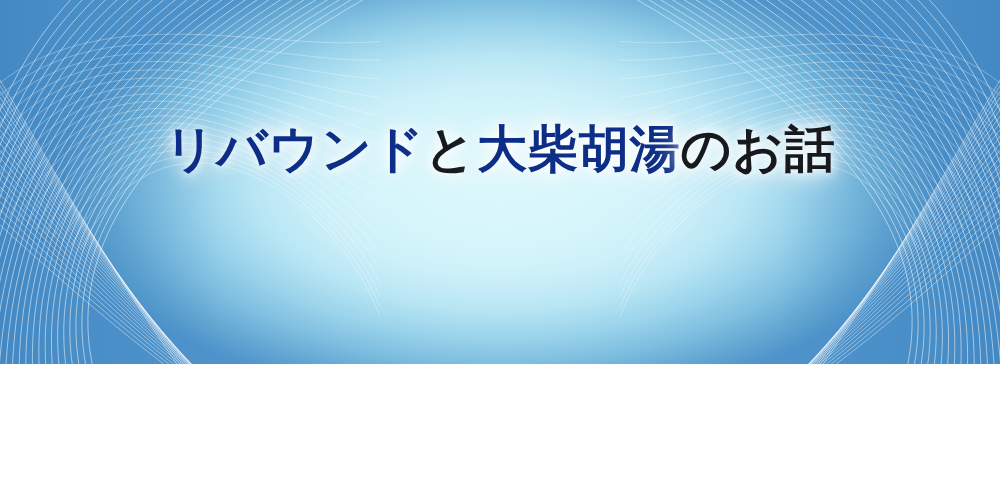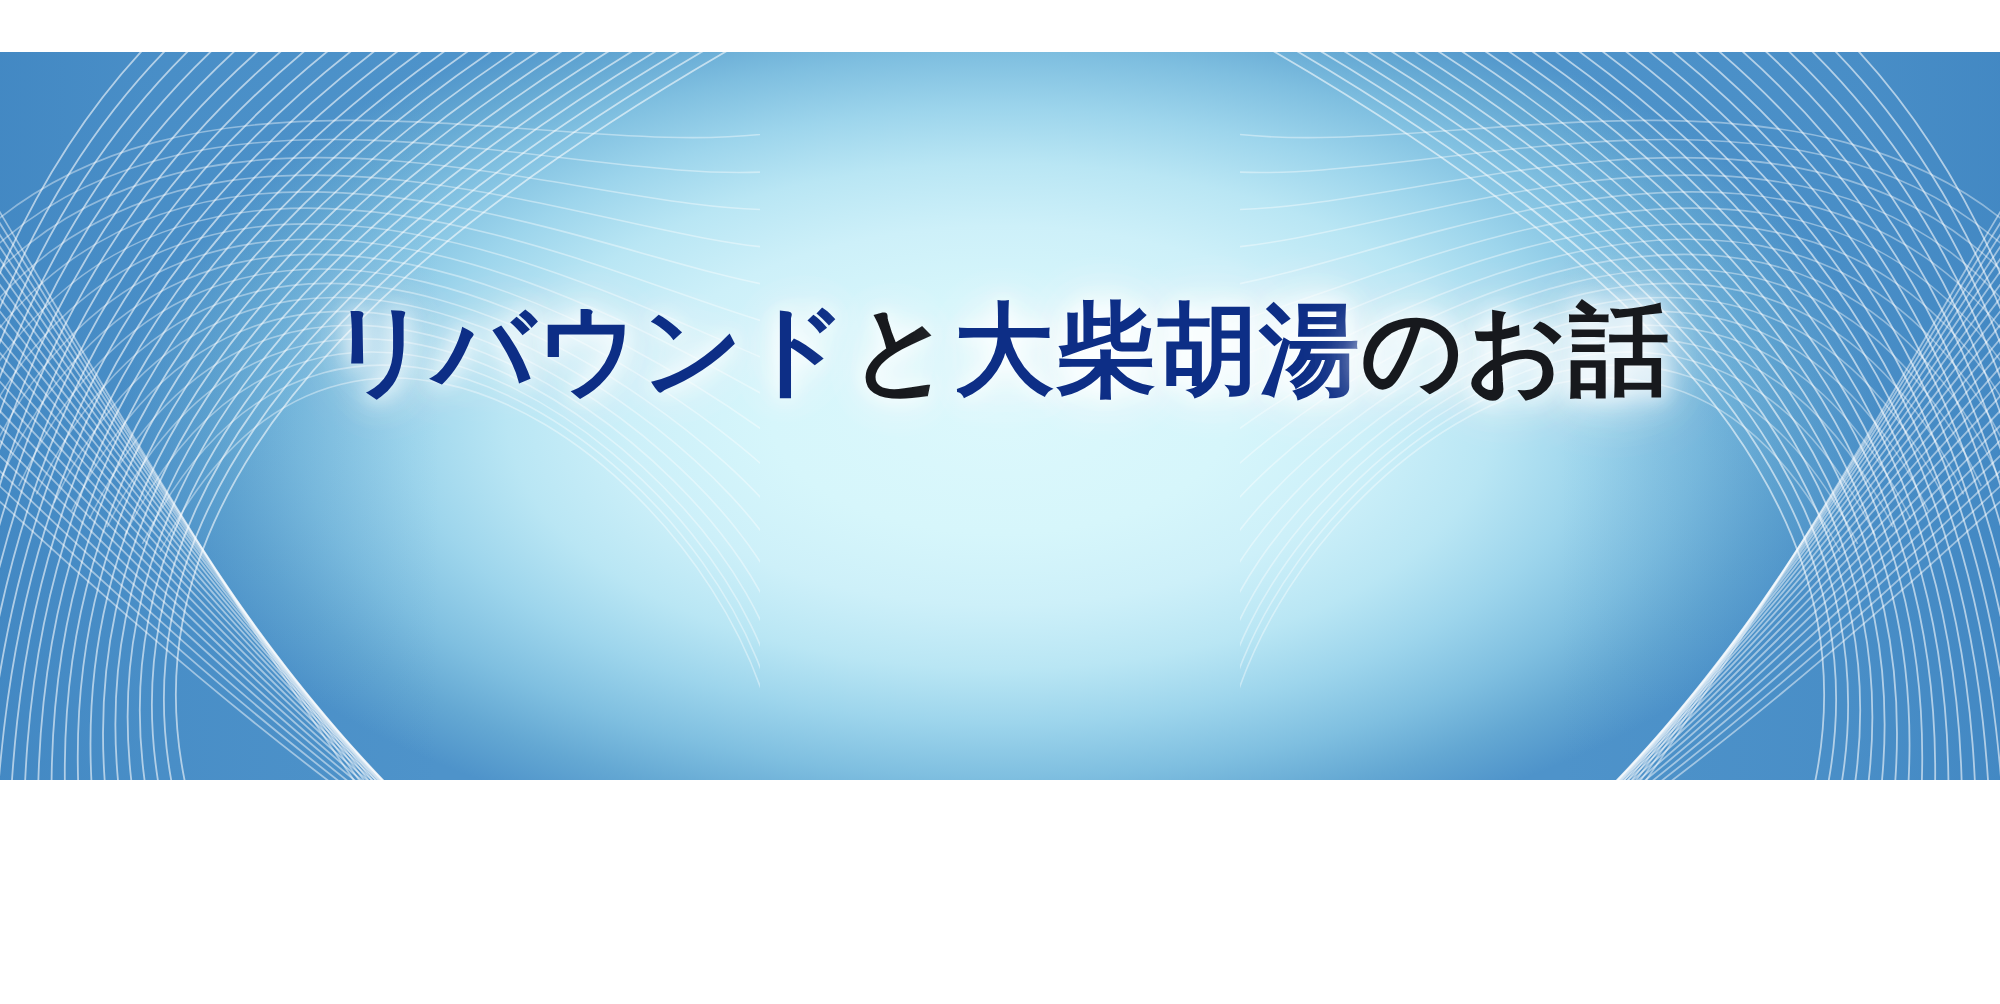--- a/index.html
+++ b/index.html
@@ -9,21 +9,20 @@
   }
   body {
     font-family: "DejaVu Serif", serif;
   }
 
   #banner {
     position: relative;
     width: 1000px;
     height: 364px;
     overflow: hidden;
-    margin-top: 26px;
   }
 
   
   .bg-base {
     position: absolute;
     inset: 0;
     background:
       radial-gradient(ellipse 44% 62% at 50% 50%,
           #dcf8fc 0%,
           #d6f6fb 26%,

